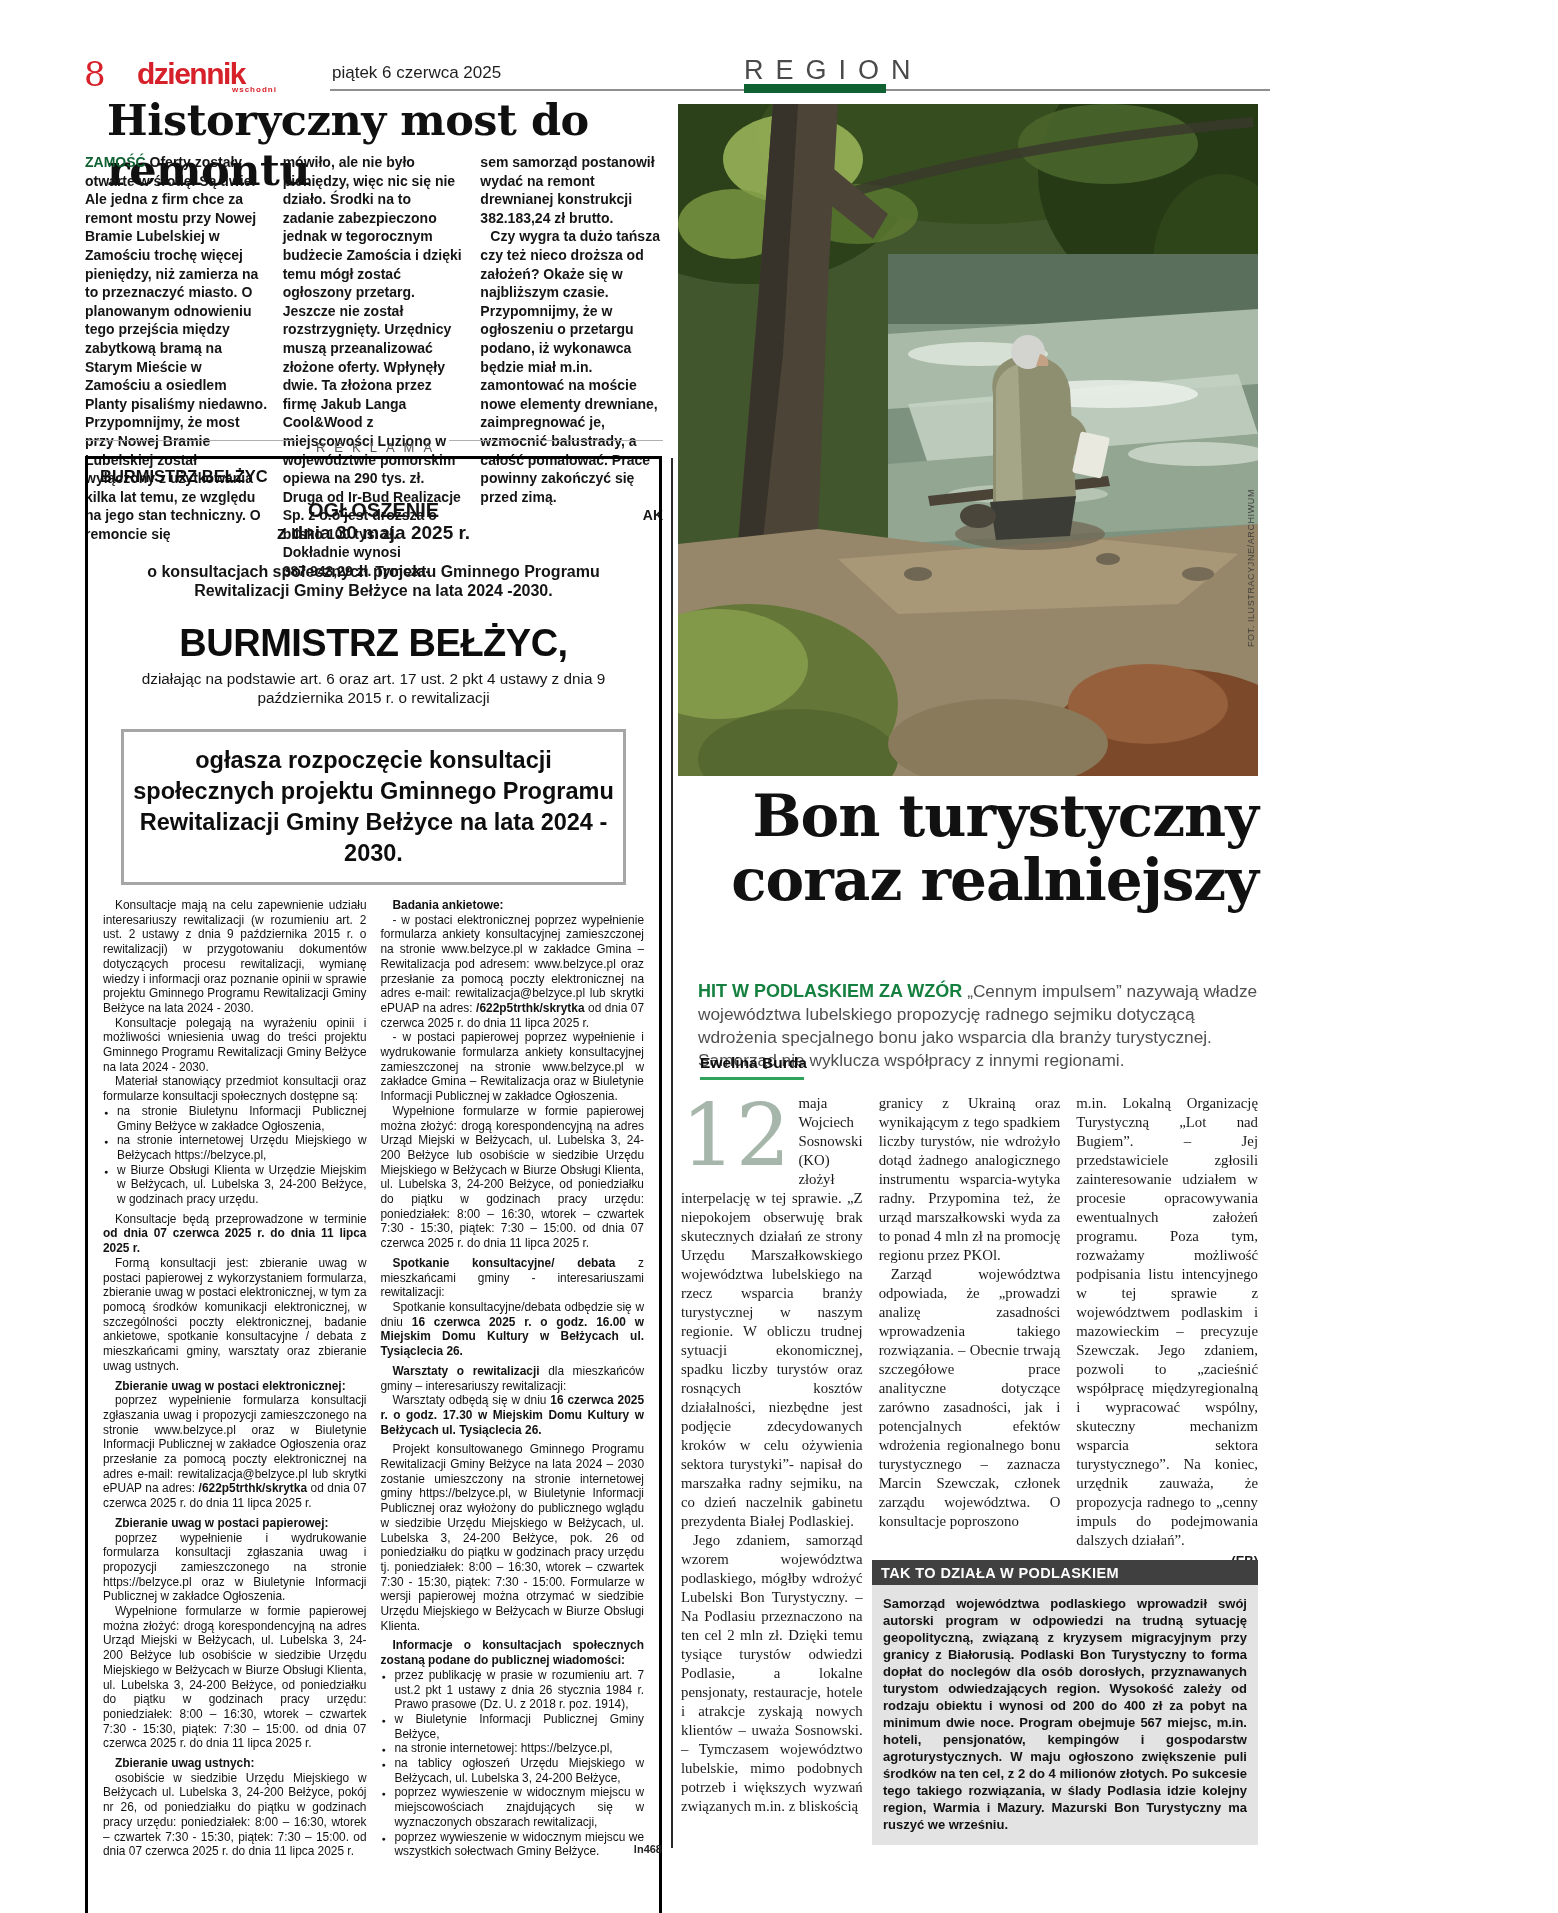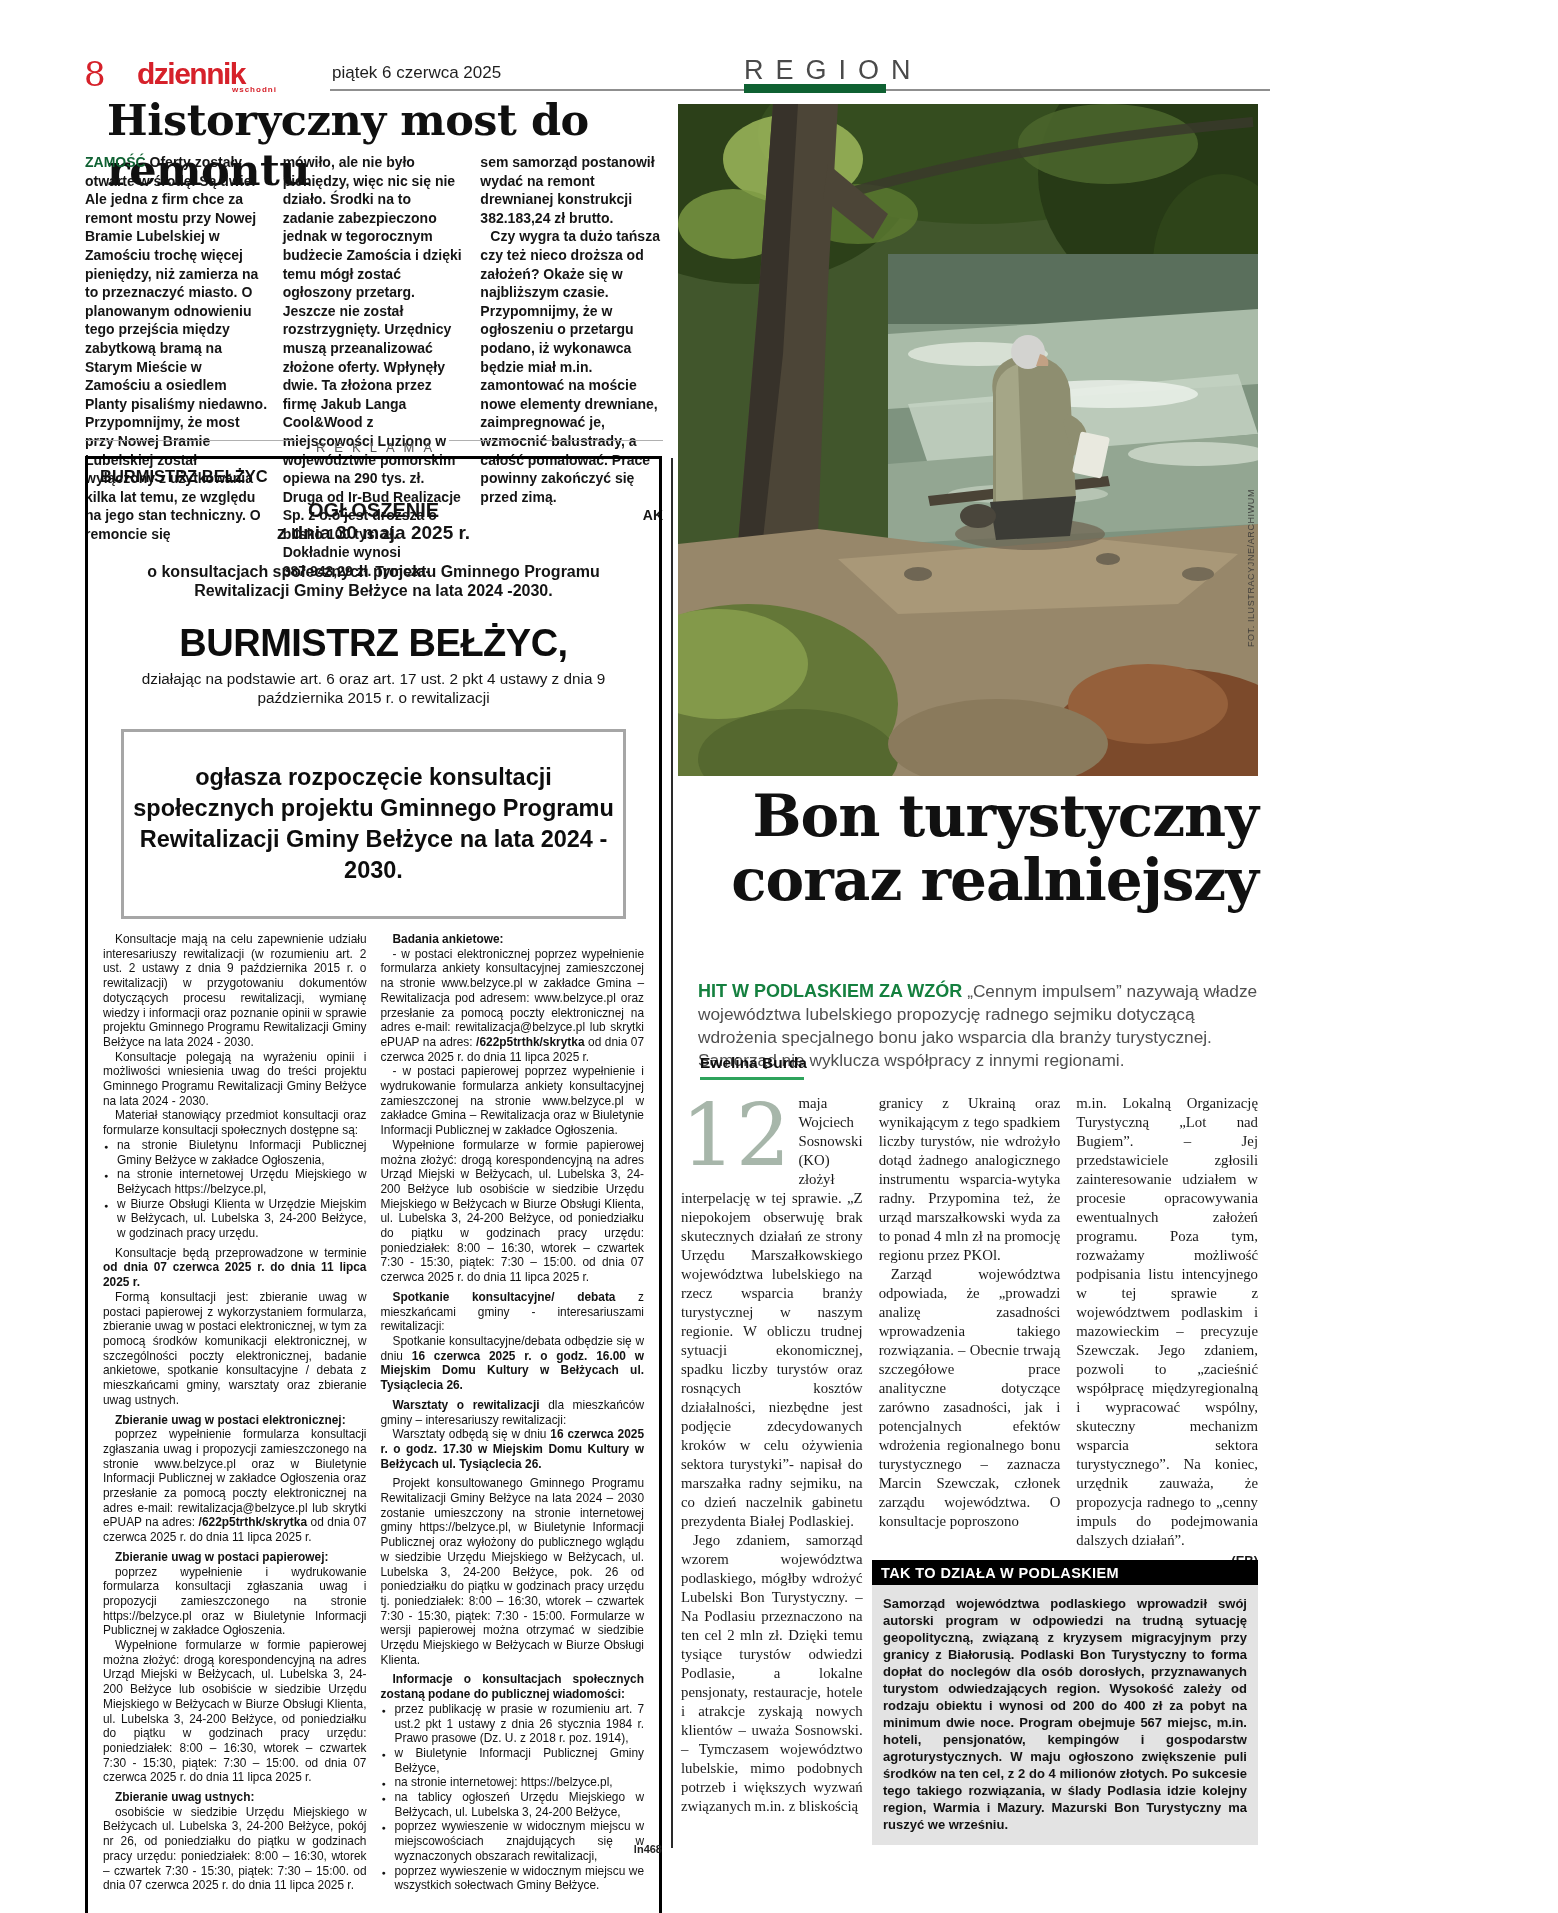--- a/index.html
+++ b/index.html
@@ -40,21 +40,21 @@
 
   
   .adbox{position:absolute;left:85px;top:456px;width:577px;height:1792px;border:3px solid #000;padding:8px 15px;overflow:hidden}
   .ad-office{position:absolute;left:12px;top:8px;font:600 16.5px "Liberation Sans",sans-serif;color:#111}
   .ad-head{padding-top:32px;text-align:center;font-family:"Liberation Sans",sans-serif}
   .ad-h1{font-size:20px;font-weight:700}
   .ad-h2{font-size:19px;font-weight:700}
   .ad-h3{font-size:16px;line-height:19px;font-weight:700;margin-top:18px}
   .ad-big{margin-top:22px;text-align:center;font:700 38px "Liberation Sans",sans-serif;letter-spacing:-0.5px;color:#0d0d0d}
   .ad-legal{margin-top:4px;text-align:center;font:400 15.3px/19px "Liberation Sans",sans-serif;color:#161616}
-  .ad-graybox{width:505px;margin:22px auto 0;border:3.5px solid #a6a6a6;background:#fff;padding:30px 6px;text-align:center;font:700 23.5px/31px "Liberation Sans",sans-serif;color:#0d0d0d}
+  .ad-graybox{width:505px;margin:22px auto 0;border:3.5px solid #a6a6a6;background:#fff;padding:13px 6px;text-align:center;font:700 23.5px/31px "Liberation Sans",sans-serif;color:#0d0d0d}
   .ad-cols{margin-top:13px;display:flex;gap:14px}
   .ad-col{flex:1;font:400 11.9px/14.7px "Liberation Sans",sans-serif;text-align:justify;color:#121212}
   .ad-col p{margin:0}
   .ad-col p.ind{text-indent:12px}
   .ad-col p.gap{margin-top:5px}
   .ad-col p.bullet{position:relative;padding-left:14px;text-align:justify}
   .ad-col p.bullet::before{content:"●";position:absolute;left:1px;top:2px;font-size:7px}
   .b{font-weight:700}
   .u{}
   .ad-ref{position:absolute;left:85px;top:1843px;width:577px;text-align:right;font:700 11px "Liberation Sans",sans-serif;color:#222}
@@ -70,21 +70,21 @@
   .byline-rule{position:absolute;left:700px;top:1077px;width:104px;height:3px;background:var(--rule-green)}
   .bon-cols{position:absolute;left:681px;top:1094px;width:577px;display:flex;gap:16px}
   .bcol{flex:1;font:400 14.8px/19px "Liberation Serif",serif;text-align:justify;color:#191919;hyphens:auto}
   .bcol p{margin:0}
   .bcol p.ind{text-indent:12px}
   .bcol p.sig{text-align:right;font:700 13px "Liberation Sans",sans-serif;margin-top:3px}
   .dropcap{float:left;font:400 86px/70px "DejaVu Serif",serif;color:#a7b6aa;padding:6px 8px 2px 0}
 
   
   .takbox{position:absolute;left:872px;top:1560px;width:386px}
-  .tak-bar{background:#000000;color:#fff;font:700 14.5px "Liberation Sans",sans-serif;letter-spacing:.4px;padding:5px 9px 4px}
+  .tak-bar{background:#404040;color:#fff;font:700 14.5px "Liberation Sans",sans-serif;letter-spacing:.4px;padding:5px 9px 4px}
   .tak-body{background:#e3e3e3;padding:10px 11px 12px;font:700 13px/17px "Liberation Sans",sans-serif;text-align:justify;color:#121212}
 </style>
 </head>
 <body>
 
 <div class="page">
 
   <div class="page-num">8</div>
   <div class="logo">dziennik</div>
   <div class="logo-sub">wschodni</div>

